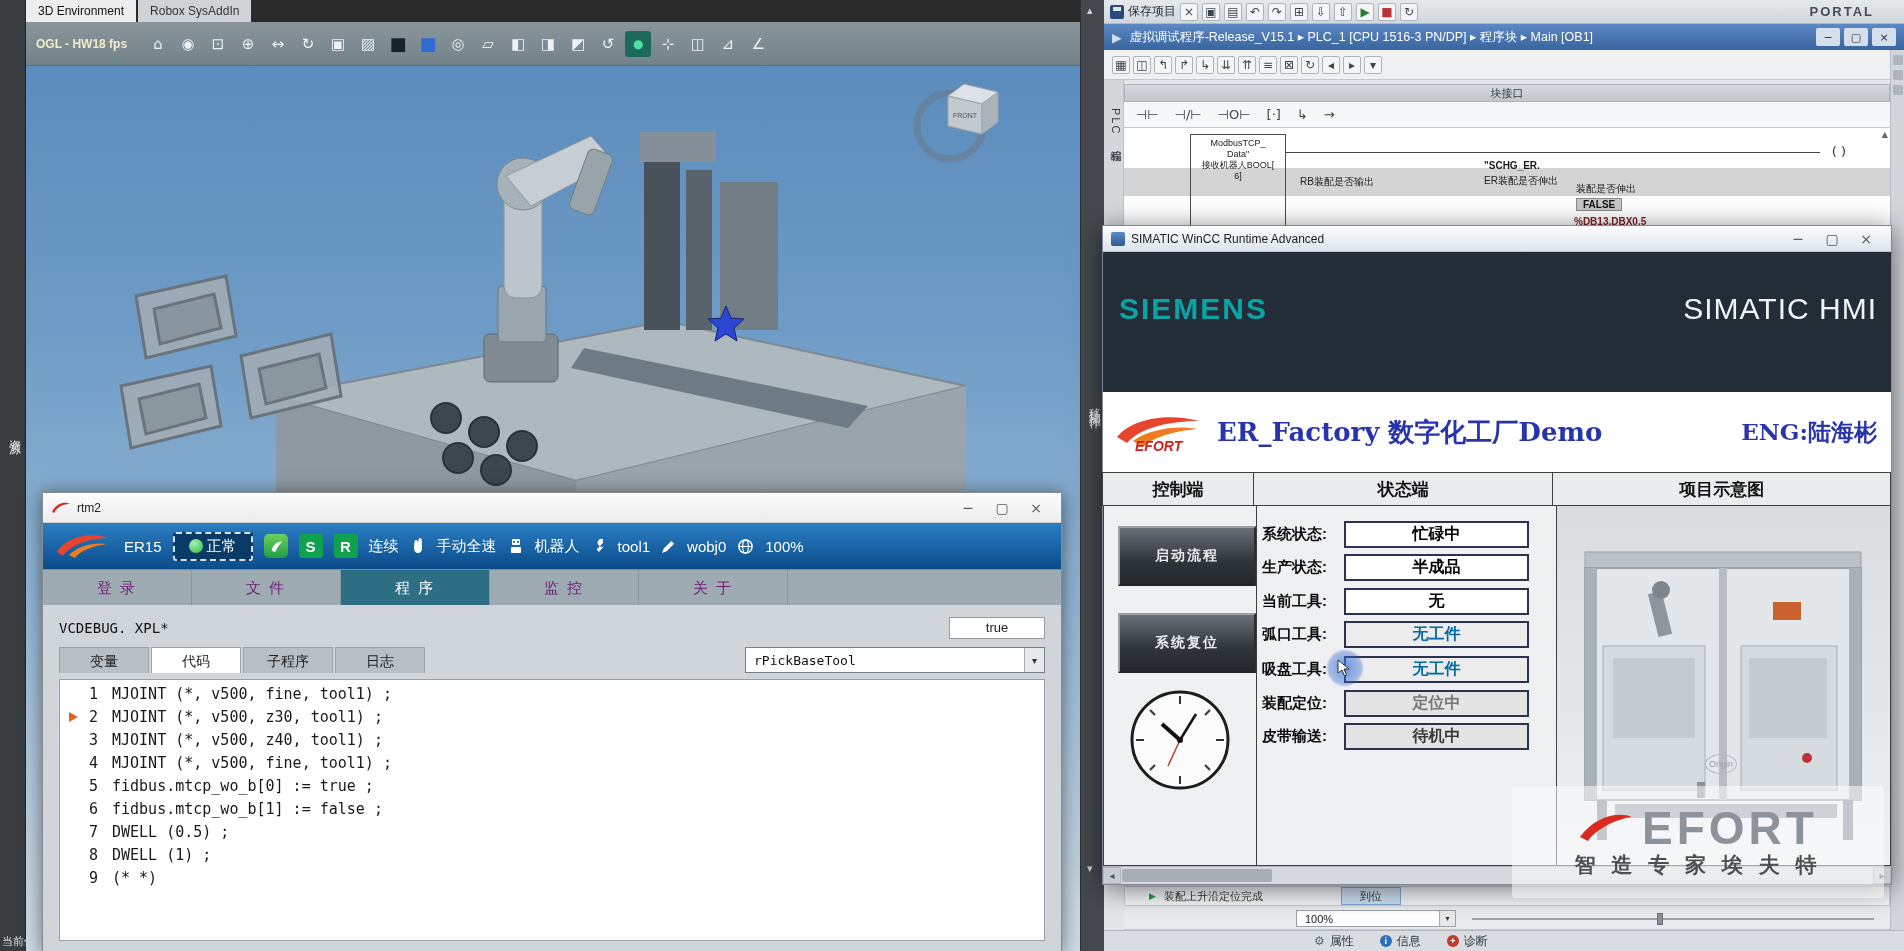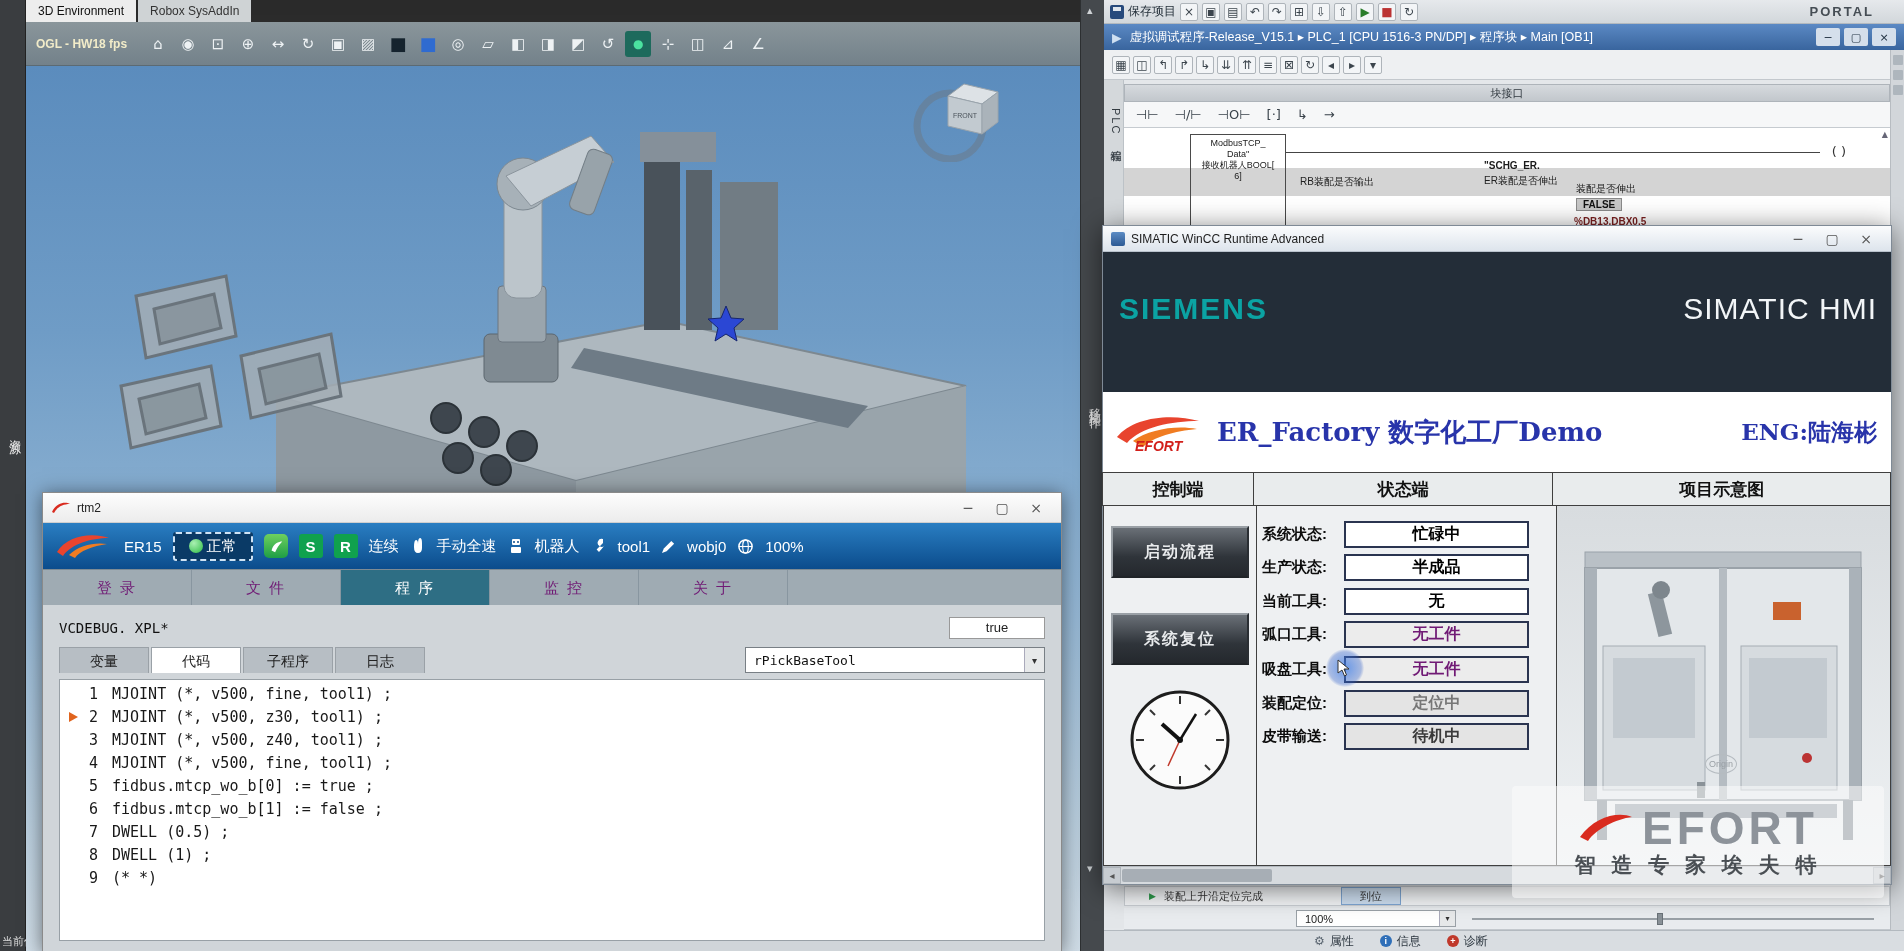--- a/index.html
+++ b/index.html
@@ -123,26 +123,26 @@
 #wincc-header .siemens{position:absolute;left:16px;top:40px;color:#0ba3a3;font-weight:bold;font-size:30px;letter-spacing:2px}
 #wincc-header .hmi{position:absolute;right:14px;top:40px;color:#f2f5f7;font-size:30px;letter-spacing:1px}
 #wincc-band{position:relative;height:80px;background:#fff;display:flex;align-items:center;padding:0 10px}
 #wincc-band .hmi-title{font-family:"DejaVu Serif",serif;font-weight:bold;font-size:26px;color:#2834aa;margin-left:12px;white-space:nowrap}
 #wincc-band .eng{margin-left:auto;font-family:"DejaVu Serif",serif;font-weight:bold;font-size:23px;color:#2834aa;padding-right:4px}
 #wincc-main{position:absolute;left:0;right:0;top:246px;bottom:18px;background:#eef0f2}
 #wincc-main .ghdr{display:flex;height:34px}
 #wincc-main .gh{border:1px solid #3f3f3f;margin-left:-1px;background:#e9eced;font-weight:bold;font-size:17px;color:#111;display:flex;align-items:center;justify-content:center}
 #wincc-body{position:absolute;left:0;right:0;top:34px;bottom:0;border-left:1px solid #3f3f3f;border-right:1px solid #3f3f3f;border-bottom:1px solid #3f3f3f}
 .vline{position:absolute;top:0;bottom:0;width:1px;background:#3f3f3f}
-.hmi-btn{position:absolute;left:7px;width:138px;height:52px;display:flex;align-items:center;justify-content:center;color:#e8eaec;font-weight:bold;font-size:16px;letter-spacing:2px;background:linear-gradient(#6a7077,#2f343a 60%,#24282d);border:2px solid;border-color:#9aa0a6 #2a2e33 #202428 #9aa0a6}
+.hmi-btn{position:absolute;left:14px;width:138px;height:60px;display:flex;align-items:center;justify-content:center;color:#e8eaec;font-weight:bold;font-size:14px;letter-spacing:2px;background:linear-gradient(#6a7077,#2f343a 60%,#24282d);border:2px solid;border-color:#9aa0a6 #2a2e33 #202428 #9aa0a6}
 .srow{position:absolute;left:152px;width:300px;height:28px;display:flex;align-items:center}
 .srow .slabel{margin-left:6px;width:80px;font-weight:bold;font-size:15px;color:#0d0d0d;white-space:nowrap}
 .srow .sfield{margin-left:2px;width:185px;height:27px;border:2px solid #2a3450;display:flex;align-items:center;justify-content:center;font-weight:bold;font-size:16px}
 .f-white{background:#fff;color:#000}
-.f-gray{background:#ececec;color:#701a75}
+.f-gray{background:#ececec;color:#0369a1}
 .f-dim{background:#e4e4e4;color:#777}
 .f-dim2{background:#e4e4e4;color:#3a3a3a}
 #cursor-hl{position:absolute;left:222px;top:143px;width:38px;height:38px;border-radius:50%;background:radial-gradient(circle,rgba(70,130,230,.8) 0%,rgba(40,90,200,.35) 60%,rgba(40,90,200,0) 72%);z-index:8}
 #diagram{position:absolute;left:453px;top:0;right:0;bottom:0;background:linear-gradient(#d8dcdf,#eef1f3);overflow:hidden}
 #diagram .origin{position:absolute;left:148px;top:248px;font-size:9px;color:#9aa0a5;border:1px solid #b5bbc0;border-radius:50%;padding:4px 3px}
 #efort-overlay{position:absolute;left:408px;right:6px;top:280px;height:112px;background:rgba(252,252,252,.55);border-radius:4px;display:flex;flex-direction:column;align-items:center;justify-content:center;z-index:7}
 #efort-overlay .brand{display:flex;align-items:center;gap:8px}
 #efort-overlay .brand .etxt{font-weight:bold;font-size:46px;color:#8d939a;letter-spacing:4px;line-height:1}
 #efort-overlay .slogan{font-weight:bold;font-size:21px;color:#4a4f54;letter-spacing:5px}
 #wincc-scroll{position:absolute;left:0;right:0;bottom:0;height:18px;background:#d6dade;border-top:1px solid #b3b9bf}

